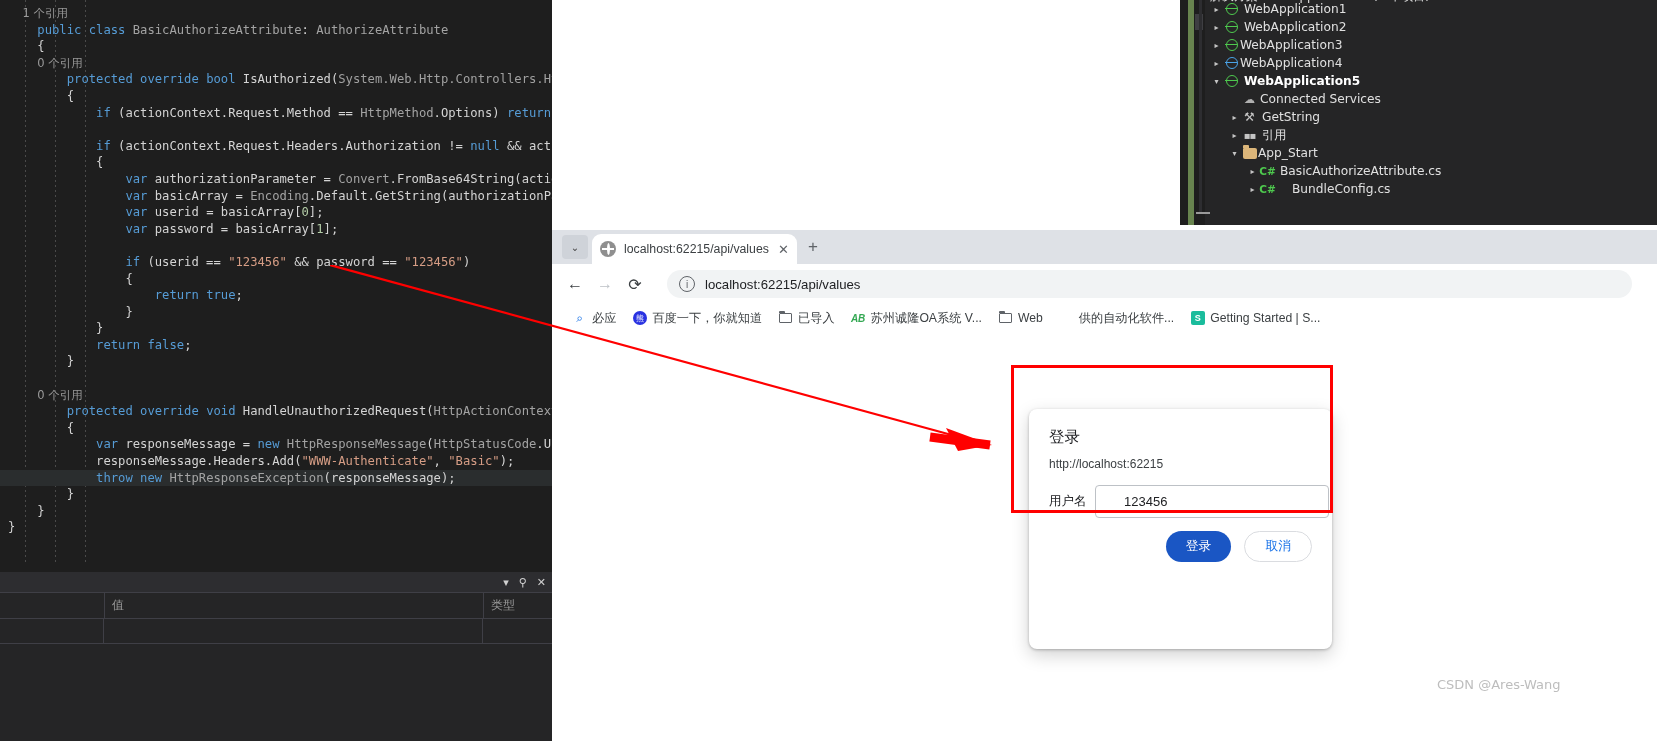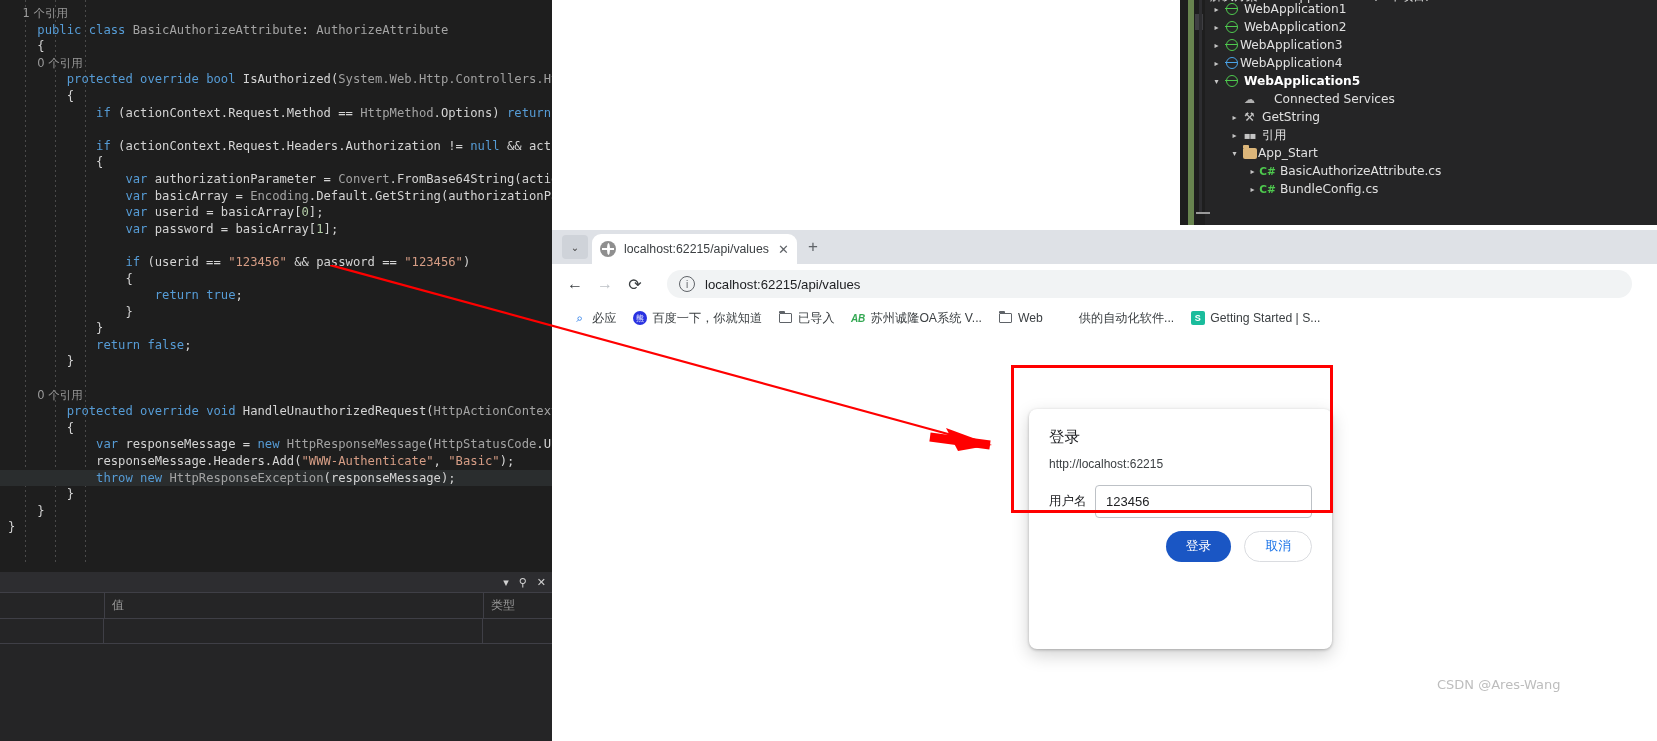--- a/index.html
+++ b/index.html
@@ -173,21 +173,21 @@
     box-shadow: 0 1px 3px rgba(0,0,0,.25), 0 6px 18px rgba(0,0,0,.18);
     padding: 18px 20px 0 20px;
   }
   .login-title { font-size: 15.5px; color: #202124; font-family: "DejaVu Sans", sans-serif; margin-bottom: 9px; }
   .login-url { font-size: 12px; color: #3c4043; margin-bottom: 14px; }
   .login-field { display: flex; align-items: center; margin-bottom: 13px; }
   .login-label { width: 46px; flex: 0 0 46px; font-size: 12.5px; color: #202124;
                  font-family: "DejaVu Sans", sans-serif; }
   .login-input {
     flex: 1; height: 33px; border: 1px solid #bdc1c6; border-radius: 4px;
-    padding: 0 10px; font-size: 13px; color: #202124; background: #ffffff;
+    padding: 0 28px; font-size: 13px; color: #202124; background: #ffffff;
     font-family: "Liberation Sans", sans-serif; outline: none;
   }
   .login-input.focused { border: 2px solid #1a73e8; }
   .pw-dots { display: flex; align-items: center; height: 100%; gap: 2.5px; position: relative; }
   .pw-dots span { width: 4.5px; height: 4.5px; border-radius: 50%; background: #202124; display: block; }
   .pw-caret { width: 1.3px; height: 15px; background: #202124; margin-left: 2px; animation: none; }
   .login-actions { display: flex; justify-content: flex-end; gap: 13px; margin-top: 12px; }
   .btn {
     height: 31px; border-radius: 16px; font-size: 12.8px; padding: 0 20px;
     display: flex; align-items: center; justify-content: center;
@@ -288,21 +288,21 @@
           <span class="se-ico">
             <span class="ico-web" style="color: rgb(78, 201, 78);"></span>
           </span>
           <span style="margin-left: 4px;">WebApplication5</span>
         </div>
         <div class="se-row" style="padding-left: 18px;">
           <span class="tw"></span>
           <span class="se-ico">
             <span class="ico-cloud">☁</span>
           </span>
-          <span style="margin-left: 16px;">Connected Services</span>
+          <span style="margin-left: 2px;">Connected Services</span>
         </div>
         <div class="se-row" style="padding-left: 18px;">
           <span class="tw">▸</span>
           <span class="se-ico">
             <span class="ico-wrench">⚒</span>
           </span>
           <span style="margin-left: 4px;">GetString</span>
         </div>
         <div class="se-row" style="padding-left: 18px;">
           <span class="tw">▸</span>
@@ -323,21 +323,21 @@
           <span class="se-ico">
             <span class="ico-cs">C#</span>
           </span>
           <span style="margin-left: 4px;">BasicAuthorizeAttribute.cs</span>
         </div>
         <div class="se-row" style="padding-left: 36px;">
           <span class="tw">▸</span>
           <span class="se-ico">
             <span class="ico-cs">C#</span>
           </span>
-          <span style="margin-left: 4px;">BundleConfig.cs</span>
+          <span style="margin-left: 16px;">BundleConfig.cs</span>
         </div>
       </div>
   </div>
 
   <div class="chrome">
 
     <div class="chrome-tabstrip">
       <div class="tab-dropdown">⌄</div>
       <div class="chrome-tab">
         <span class="tab-favicon"></span>

